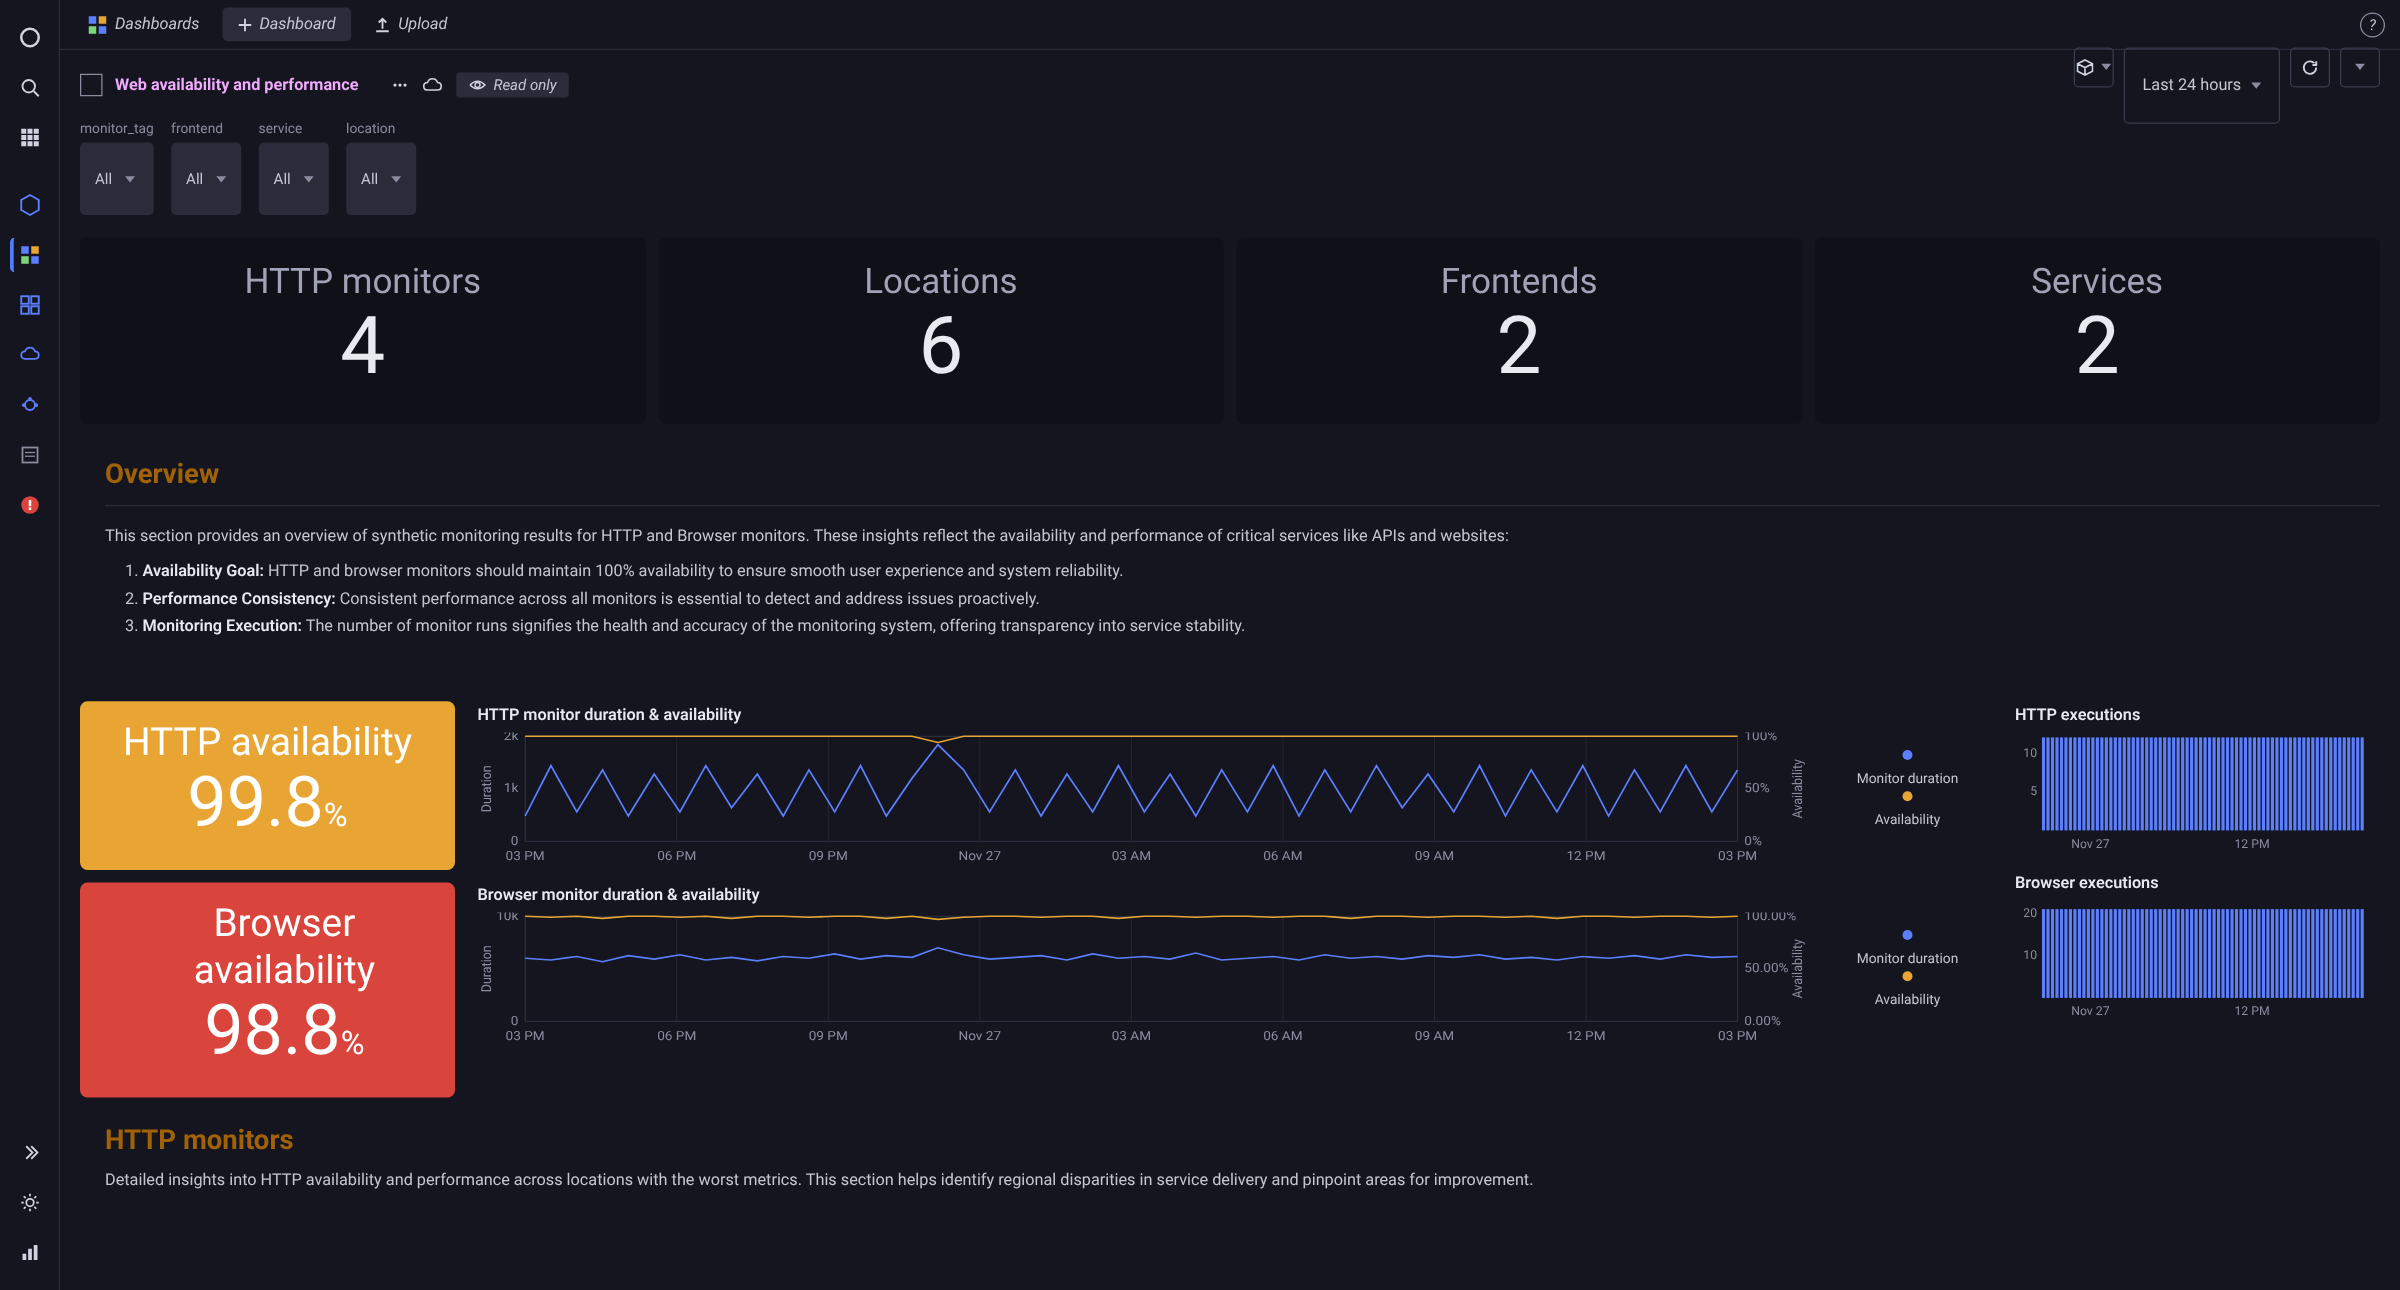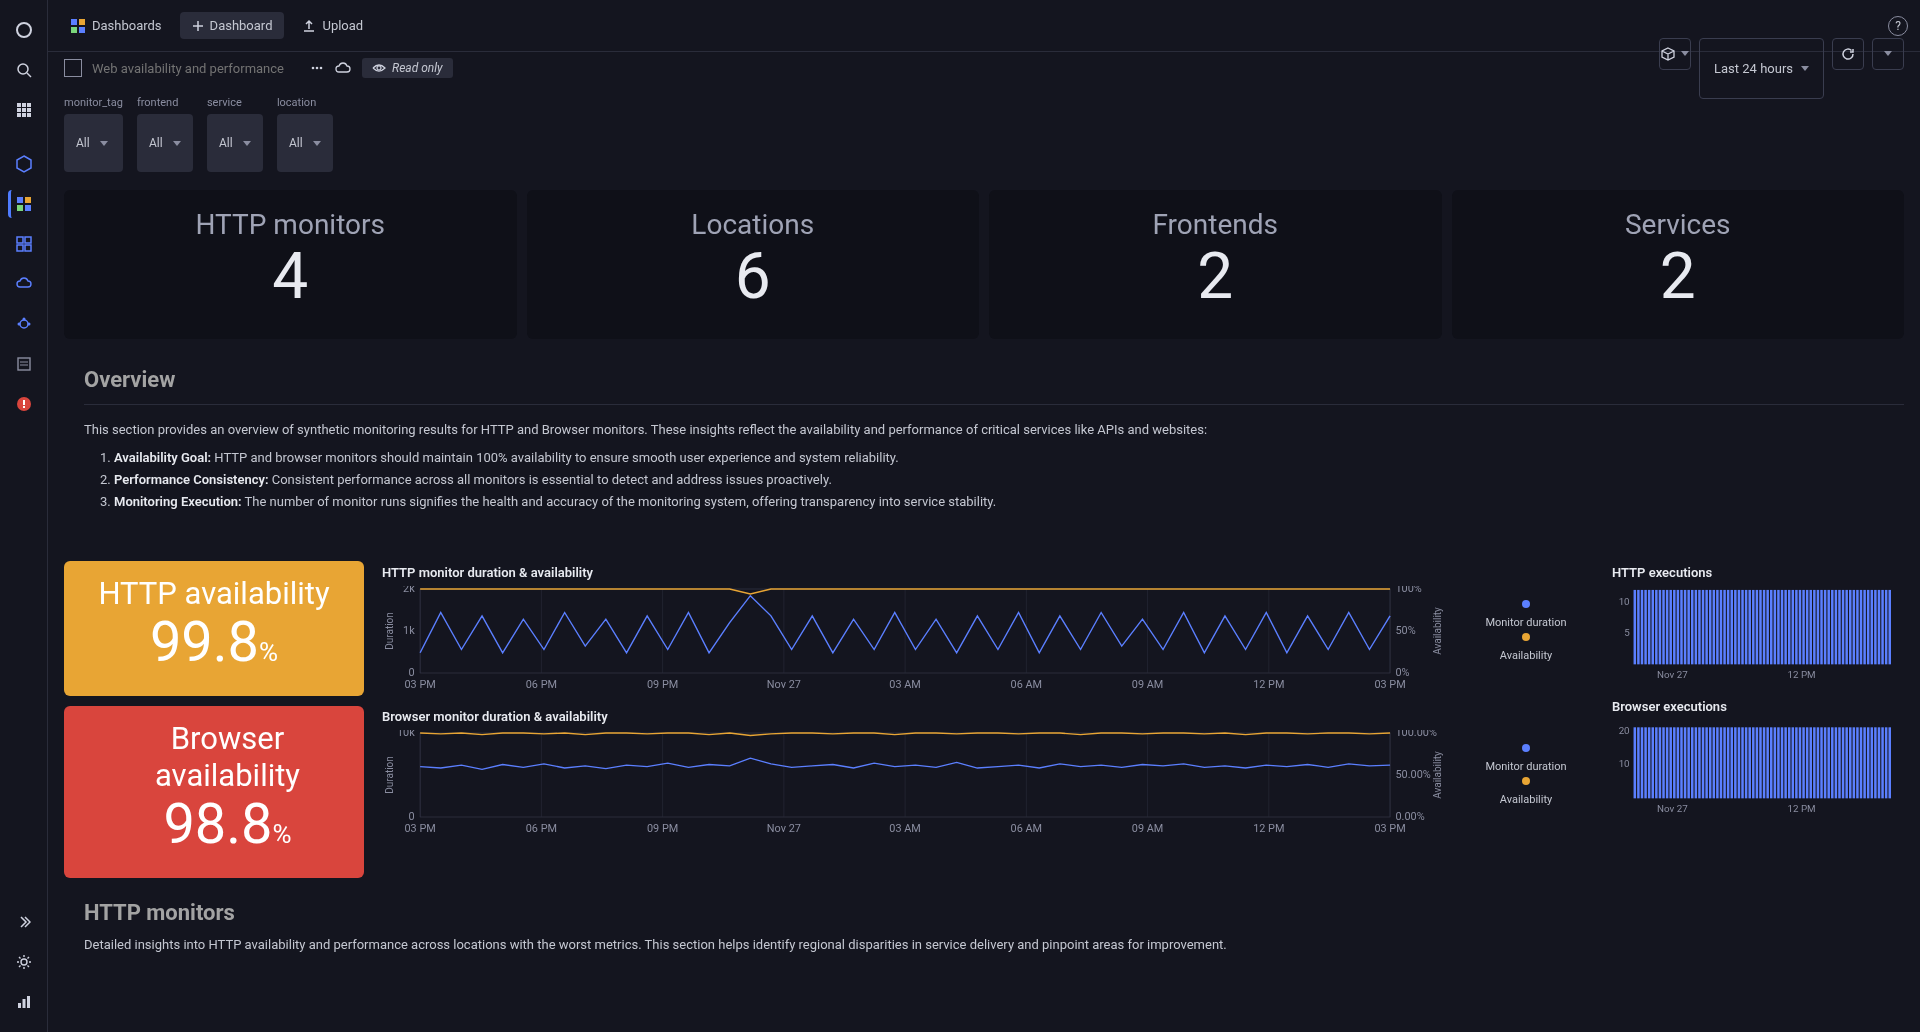--- a/index.html
+++ b/index.html
@@ -46,27 +46,28 @@
   display: flex;
   flex-direction: column;
   align-items: center;
 }
 
 
 .topbar {
   position: fixed;
   left: 48px; top: 0;
   right: 0;
-  height: 52px;
+  height: 40px;
   background: #14151f;
   border-bottom: 1px solid #2a2c3a;
   display: flex;
   align-items: center;
   padding: 0 12px;
   gap: 8px;
+  font-style: italic;
 }
 .breadcrumb-seg {
   display: flex;
   align-items: center;
   gap: 6px;
   padding: 6px 10px;
   border-radius: 4px;
   cursor: pointer;
 }
 .btn-pill {
@@ -106,22 +107,22 @@
   display: flex;
   align-items: center;
   padding: 0 16px;
   gap: 10px;
 }
 .subheader .title-icon {
   width: 18px; height: 18px;
   border: 1.5px solid #8a8da0;
 }
 .subheader .title {
-  font-weight: 400;
-  color: #737373;
+  font-weight: 700;
+  color: #f0abfc;
 }
 .pill-small {
   padding: 3px 10px;
   background: #2a2c3a;
   border-radius: 3px;
   font-size: 12px;
   display: flex;
   align-items: center;
   gap: 6px;
   font-style: italic;
@@ -213,21 +214,21 @@
   font-size: 64px;
   font-weight: 400;
   text-align: center;
   line-height: 1;
 }
 
 
 .section-title {
   font-size: 22px;
   font-weight: 700;
-  color: #a3a3a3;
+  color: #a16207;
   margin: 28px 0 12px 20px;
 }
 .divider {
   height: 1px;
   background: #2a2c3a;
   margin: 0 0 14px 20px;
 }
 .overview-text {
   margin-left: 20px;
   font-size: 13px;

